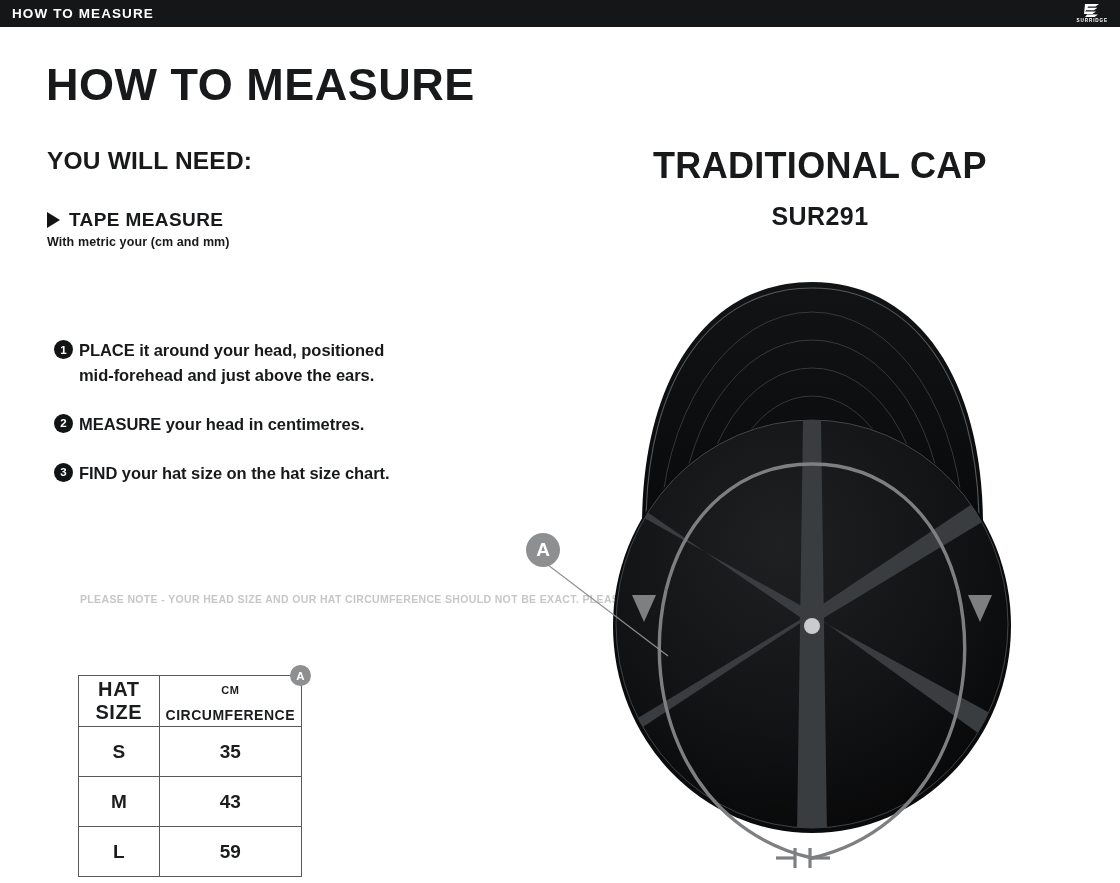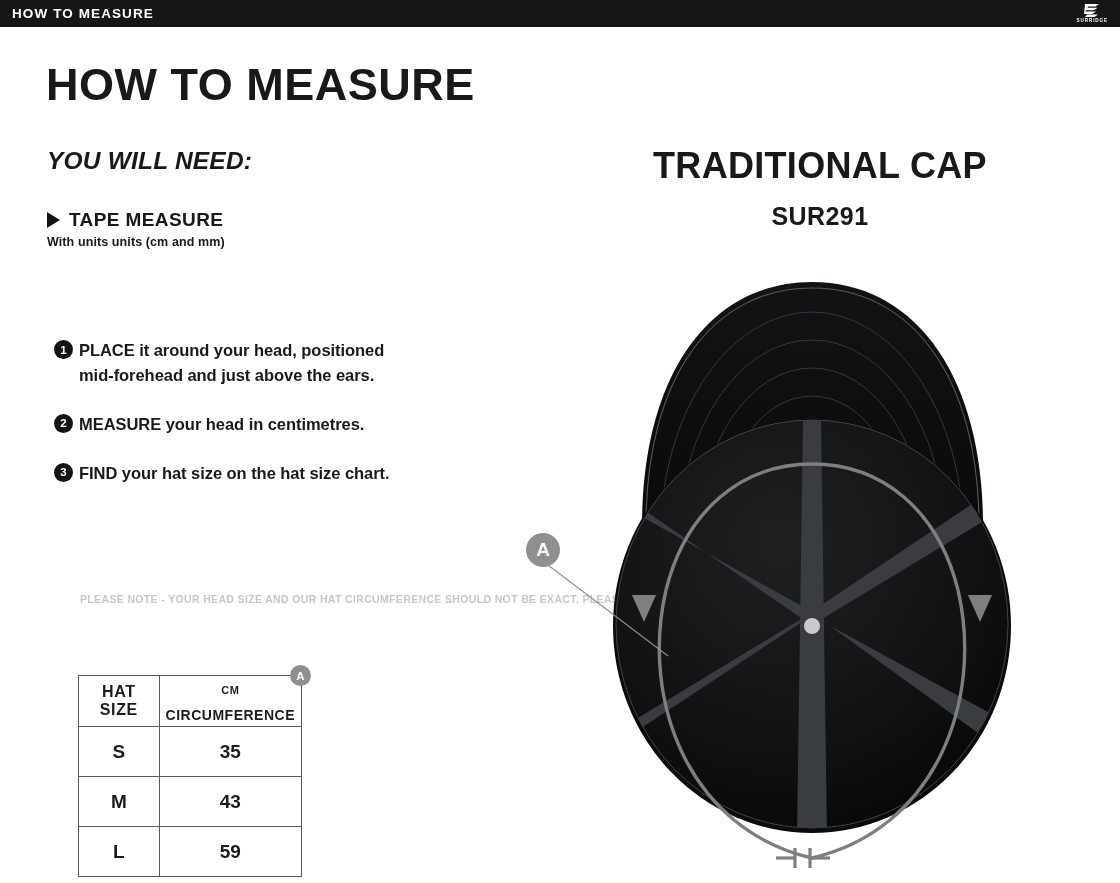--- a/index.html
+++ b/index.html
@@ -38,21 +38,21 @@
   }
 
   
   #page-title {
     position:absolute; left:46px; top:62px;
     font-size:45px; font-weight:bold; letter-spacing:0.5px;
     line-height:1;
   }
   #need-heading {
     position:absolute; left:47px; top:147px;
-    font-size:24.5px; font-weight:bold; letter-spacing:0.2px;font-style:italic;
+    font-size:24.5px; font-weight:bold; letter-spacing:0.2px;
   }
 
   #tool-block { position:absolute; left:47px; top:209px;text-align:center; }
   #tool-row { display:flex; align-items:center; }
   #tri-icon {
     width:0; height:0;
     border-left:13px solid #111314;
     border-top:8.5px solid transparent;
     border-bottom:8.5px solid transparent;
     margin-right:9px;
@@ -90,21 +90,21 @@
     width:224px;
   }
   #size-table th, #size-table td {
     border:1.4px solid #59595b;
     text-align:center;
     font-weight:bold;
     color:#1a1c1d;
   }
   #size-table th { height:51px; padding:0 6px; }
   #size-table td { height:50px; font-size:19px; }
-  .th-main { font-size:16px; letter-spacing:0.6px; }
+  .th-main { font-size:20px; letter-spacing:0.6px; }
   .th-cm { font-size:11px; letter-spacing:0.6px; line-height:1.1; }
   .th-sub { font-size:14px; letter-spacing:0.5px; display:block; margin-top:9px; }
   #col-cm { position:relative; }
   #table-badge {
     position:absolute; right:-10px; top:-11px;
     width:21px; height:21px; border-radius:50%;
     background:#8d8f90; color:#ffffff;
     font-size:11.5px; font-weight:bold;
     display:flex; align-items:center; justify-content:center;
   }
@@ -147,21 +147,21 @@
 </div>
 
 <div id="page-title">HOW TO MEASURE</div>
 <div id="need-heading">YOU WILL NEED:</div>
 
 <div id="tool-block">
   <div id="tool-row">
     <span id="tri-icon"></span>
     <span id="tool-label">TAPE MEASURE</span>
   </div>
-  <div id="tool-sub">With units units (cm and mm)</div>
+  <div id="tool-sub">With metric your (cm and mm)</div>
 </div>
 
 <div id="steps">
   <div class="step">
     <span class="step-num">1</span>
     <span class="step-text">PLACE it around your head, positioned mid-forehead and just above the ears.</span>
   </div>
   <div class="step">
     <span class="step-num">2</span>
     <span class="step-text">MEASURE your head in centimetres.</span>

